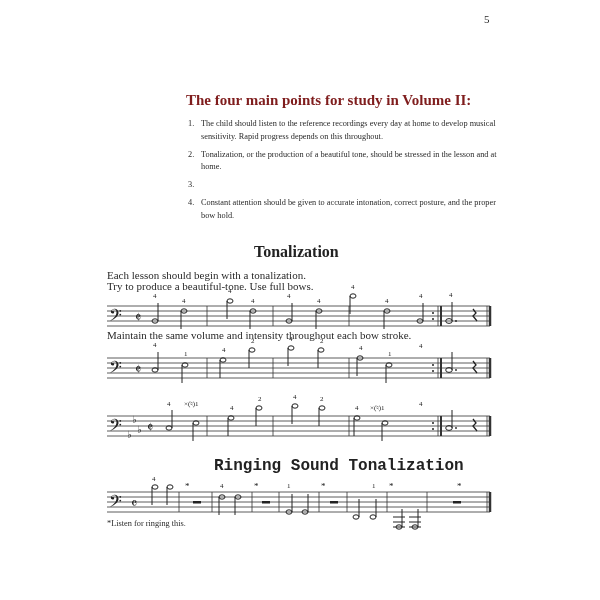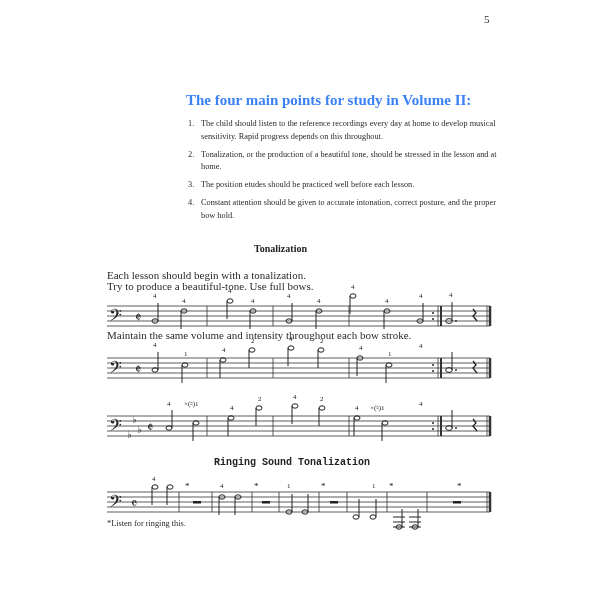--- a/index.html
+++ b/index.html
@@ -1,22 +1,22 @@
 <!DOCTYPE html>
 <html><head>
 <meta charset="utf-8">
 <style>
   html,body{margin:0;padding:0;background:#fff;}
   body{width:600px;height:600px;position:relative;overflow:hidden;font-family:"Liberation Serif","DejaVu Serif",serif;color:#2a2a2a;}
   .page-num{position:absolute;left:484px;top:13px;font-size:11px;}
-  .h-main{position:absolute;left:186px;top:92px;font-size:15px;font-weight:bold;color:#3b82f6;}
+  .h-main{position:absolute;left:186px;top:92px;font-size:15px;font-weight:bold;color:#7f1d1d;}
   .points{position:absolute;left:188px;top:118px;width:310px;margin:0;padding:0;list-style:none;font-size:8.3px;line-height:12.5px;}
   .points li{display:flex;margin-bottom:5.5px;}
   .points .n{width:13px;flex:none;}
-  .h-sec{position:absolute;font-size:10px;font-weight:bold;color:#222;text-align:center;}
+  .h-sec{position:absolute;font-size:16px;font-weight:bold;color:#222;text-align:center;}
   .instr{position:absolute;left:107px;font-size:11px;line-height:11px;}
   svg.staff{position:absolute;overflow:visible;}
   .footnote{position:absolute;left:107px;top:519px;font-size:8.3px;}
 </style>
 </head>
 <body>
 
 <div class="page-num">5</div>
 
 <div class="h-main">The four main points for study in Volume II:</div>
@@ -24,21 +24,20 @@
   <li>
       <span class="n">1.</span>
       <span>The child should listen to the reference recordings every day at home to develop musical sensitivity. Rapid progress depends on this throughout.</span>
     </li>
   <li>
       <span class="n">2.</span>
       <span>Tonalization, or the production of a beautiful tone, should be stressed in the lesson and at home.</span>
     </li>
   <li>
       <span class="n">3.</span>
-      <span>The position etudes should be practiced well before each lesson.</span>
     </li>
   <li>
       <span class="n">4.</span>
       <span>Constant attention should be given to accurate intonation, correct posture, and the proper bow hold.</span>
     </li>
 </ol>
 
 <div class="h-sec" style="left:254px;top:243px;">Tonalization</div>
 <div class="instr" style="top:270px;">
   <div>Each lesson should begin with a tonalization.</div>

